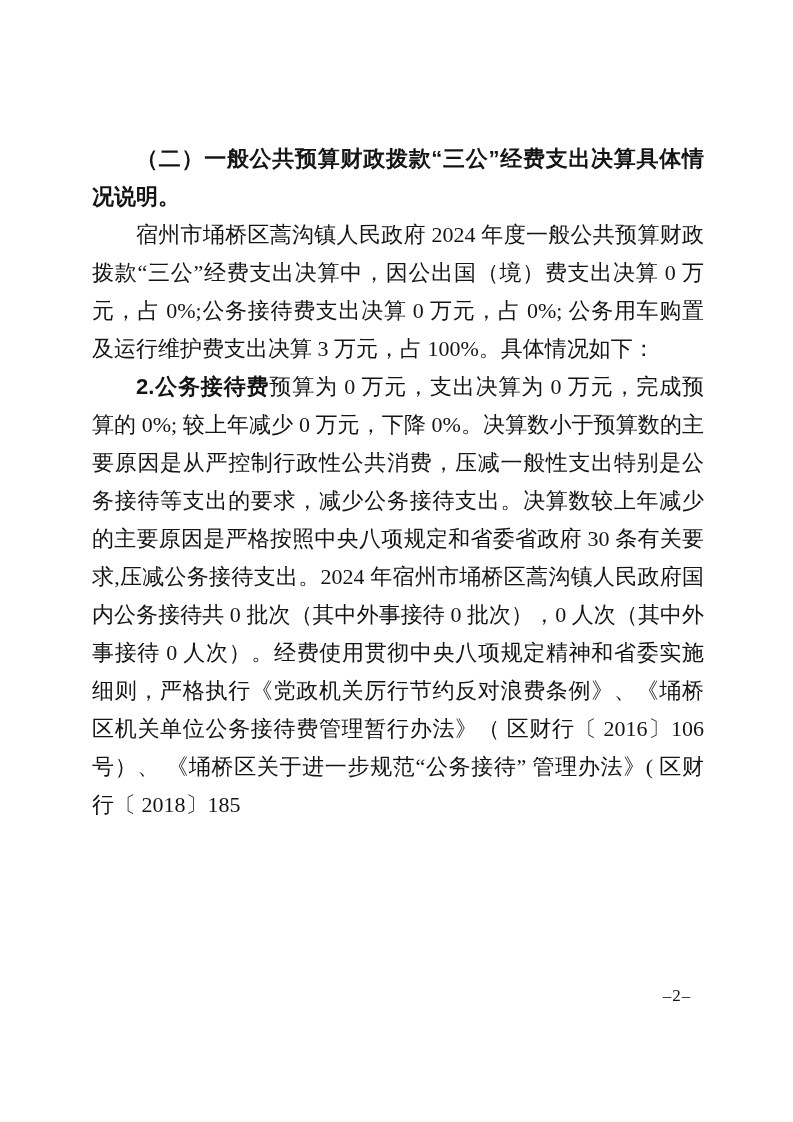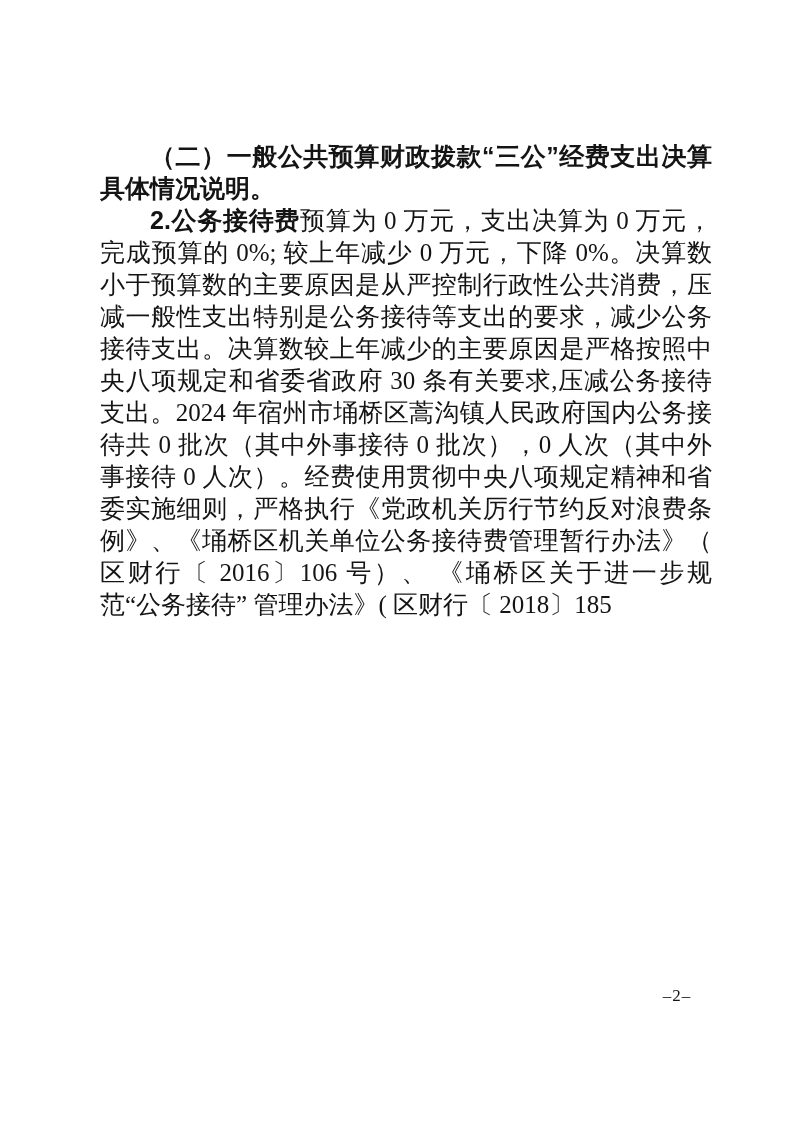--- a/index.html
+++ b/index.html
@@ -11,25 +11,25 @@
     position: relative;
     width: 793px;
     height: 1122px;
     background: #ffffff;
     overflow: hidden;
     font-family: "Liberation Serif", "DejaVu Serif", serif;
     color: #141414;
   }
   .content {
     position: absolute;
-    left: 100px;
+    left: 92px;
     top: 140px;
     width: 612px;
-    font-size: 25px;
-    line-height: 32px;
+    font-size: 22px;
+    line-height: 38px;
     text-align: justify;
   }
   .content p {
     margin: 0;
     padding: 0;
     text-indent: 2em;
   }
   .heading {
     font-weight: 700;
     font-family: "Liberation Sans", "DejaVu Sans", sans-serif;
@@ -48,16 +48,17 @@
     letter-spacing: 1px;
     color: #141414;
   }
 </style>
 </head>
 <body>
 
 <div class="page">
   <div class="content">
     <p class="heading">（二）一般公共预算财政拨款“三公”经费支出决算具体情况说明。</p>
+    <p class="para"><span>宿州市埇桥区蒿沟镇人民政府 2024 年度一般公共预算财政拨款“三公”经费支出决算中，因公出国（境）费支出决算 0 万元，占 0%;公务接待费支出决算 0 万元，占 0%; 公务用车购置及运行维护费支出决算 3 万元，占 100%。具体情况如下：</span></p>
     <p class="para"><span class="lead">2.公务接待费</span><span>预算为 0 万元，支出决算为 0 万元，完成预算的 0%; 较上年减少 0 万元，下降 0%。决算数小于预算数的主要原因是从严控制行政性公共消费，压减一般性支出特别是公务接待等支出的要求，减少公务接待支出。决算数较上年减少的主要原因是严格按照中央八项规定和省委省政府 30 条有关要求,压减公务接待支出。2024 年宿州市埇桥区蒿沟镇人民政府国内公务接待共 0 批次（其中外事接待 0 批次），0 人次（其中外事接待 0 人次）。经费使用贯彻中央八项规定精神和省委实施细则，严格执行《党政机关厉行节约反对浪费条例》、《埇桥区机关单位公务接待费管理暂行办法》（ 区财行〔 2016〕106 号）、 《埇桥区关于进一步规范“公务接待” 管理办法》( 区财行〔 2018〕185</span></p>
   </div>
   <div class="footer">–2–</div>
 </div>
 
 </body></html>

